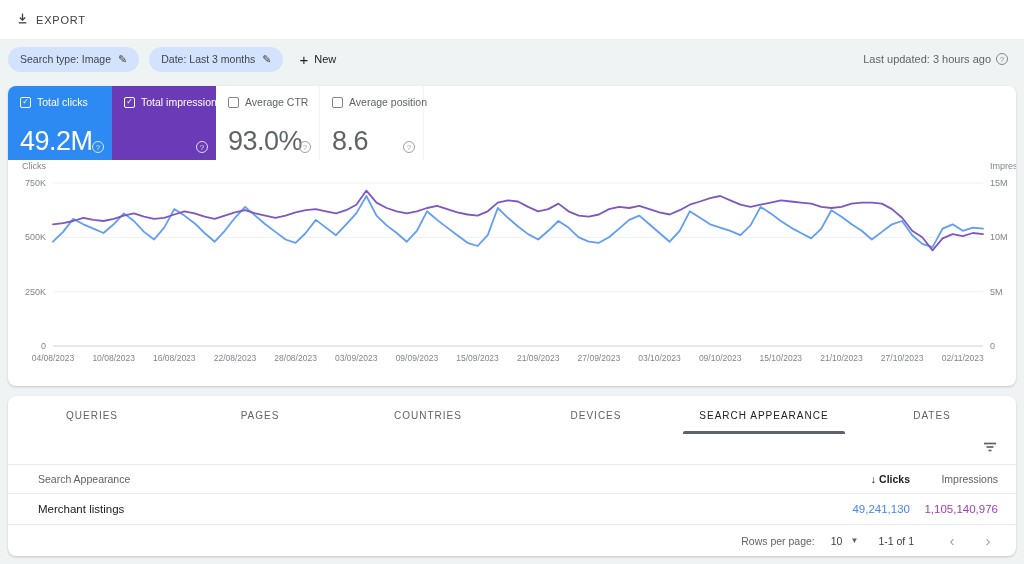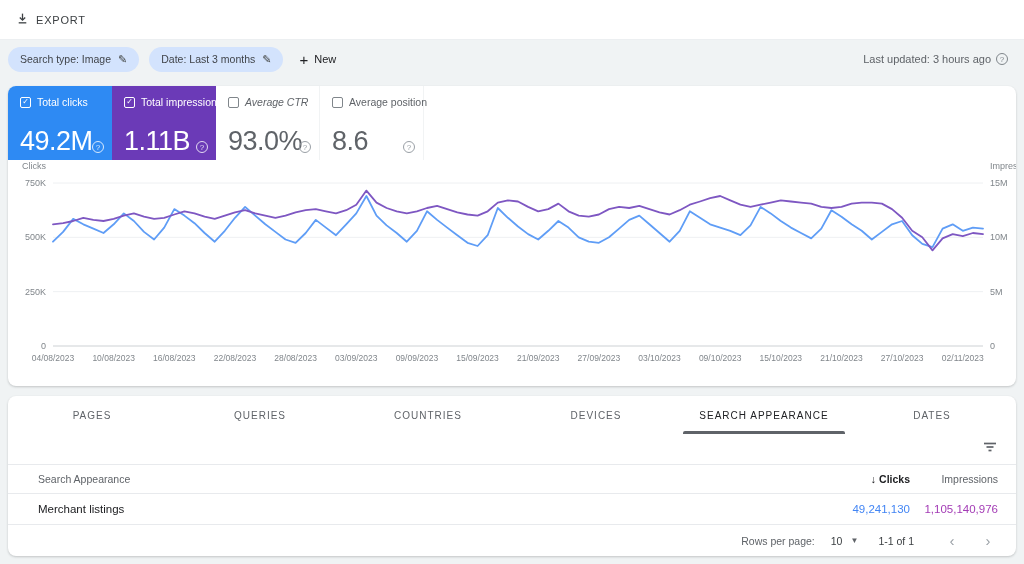--- a/index.html
+++ b/index.html
@@ -118,27 +118,26 @@
         <span class="mt-label" style="color: rgb(255, 255, 255);">Total clicks</span>
       </div>
       <div class="mt-value" style="color: rgb(255, 255, 255);">49.2M</div>
       <span class="help-circle mt-help" style="color: rgba(255, 255, 255, 0.8);">?</span>
     </div>
     <div class="metric-tile" style="background: rgb(107, 58, 183);">
       <div class="mt-head">
         <span class="cbx" style="border-color: rgb(255, 255, 255); color: rgb(255, 255, 255);">✓</span>
         <span class="mt-label" style="color: rgb(255, 255, 255);">Total impressions</span>
       </div>
-      <div class="mt-value" style="color: rgb(255, 255, 255);">1.11B</div>
       <span class="help-circle mt-help" style="color: rgba(255, 255, 255, 0.8);">?</span>
     </div>
     <div class="metric-tile white" style="background: rgb(255, 255, 255);">
       <div class="mt-head">
         <span class="cbx" style="border-color: rgb(128, 134, 139); color: rgb(95, 99, 104);"></span>
-        <span class="mt-label" style="color: rgb(95, 99, 104); font-style: italic;">Average CTR</span>
+        <span class="mt-label" style="color: rgb(95, 99, 104);">Average CTR</span>
       </div>
       <div class="mt-value" style="color: rgb(95, 99, 104);">93.0%</div>
       <span class="help-circle mt-help" style="color: rgb(154, 160, 166);">?</span>
     </div>
     <div class="metric-tile white" style="background: rgb(255, 255, 255);">
       <div class="mt-head">
         <span class="cbx" style="border-color: rgb(128, 134, 139); color: rgb(95, 99, 104);"></span>
         <span class="mt-label" style="color: rgb(95, 99, 104);">Average position</span>
       </div>
       <div class="mt-value" style="color: rgb(95, 99, 104);">8.6</div>
@@ -176,22 +175,22 @@
       <text x="833.4782608695652" y="201" text-anchor="middle" font-size="8.5" fill="#80868b" font-family="Liberation Sans, sans-serif">21/10/2023</text>
       <text x="894.1304347826087" y="201" text-anchor="middle" font-size="8.5" fill="#80868b" font-family="Liberation Sans, sans-serif">27/10/2023</text>
       <text x="954.7826086956521" y="201" text-anchor="middle" font-size="8.5" fill="#80868b" font-family="Liberation Sans, sans-serif">02/11/2023</text>
       <polyline points="45.0,81.7 55.1,71.9 65.2,58.9 75.3,64.3 85.4,68.6 95.5,73.0 105.7,64.3 115.8,53.4 125.9,61.0 136.0,71.9 146.1,79.5 156.2,67.6 166.3,49.1 176.4,55.6 186.5,63.2 196.6,73.0 206.7,81.7 216.8,70.8 227.0,57.8 237.1,46.9 247.2,55.6 257.3,64.3 267.4,71.9 277.5,79.5 287.6,82.8 297.7,73.0 307.8,59.9 317.9,67.6 328.0,75.2 338.2,64.3 348.3,53.4 358.4,36.0 368.5,55.6 378.6,65.4 388.7,73.0 398.8,81.7 408.9,70.8 419.0,51.3 429.1,59.9 439.2,67.6 449.3,75.2 459.5,82.8 469.6,86.0 479.7,75.2 489.8,48.0 499.9,57.8 510.0,66.5 520.1,74.1 530.2,79.5 540.3,70.8 550.4,61.0 560.5,67.6 570.7,77.3 580.8,81.7 590.9,82.8 601.0,77.3 611.1,68.6 621.2,59.9 631.3,55.6 641.4,64.3 651.5,73.0 661.6,81.7 671.7,70.8 681.8,51.3 692.0,57.8 702.1,64.3 712.2,67.6 722.3,70.8 732.4,75.2 742.5,65.4 752.6,46.9 762.7,53.4 772.8,61.0 782.9,67.6 793.0,73.0 803.2,78.4 813.3,68.6 823.4,50.2 833.5,56.7 843.6,64.3 853.7,70.8 863.8,79.5 873.9,71.9 884.0,64.3 894.1,61.0 904.2,75.2 914.3,83.9 924.5,87.1 934.6,68.6 944.7,64.3 954.8,70.8 964.9,67.6 975.0,68.6" fill="none" stroke="#5f9df6" stroke-width="1.8" stroke-linejoin="round" stroke-linecap="round"></polyline>
       <polyline points="45.0,64.3 55.1,63.2 65.2,61.0 75.3,57.8 85.4,59.9 95.5,61.0 105.7,58.9 115.8,55.6 125.9,53.4 136.0,56.7 146.1,58.9 156.2,57.8 166.3,54.5 176.4,51.3 186.5,53.4 196.6,56.7 206.7,58.9 216.8,55.6 227.0,52.3 237.1,50.2 247.2,53.4 257.3,55.6 267.4,57.8 277.5,55.6 287.6,52.3 297.7,50.2 307.8,49.1 317.9,51.3 328.0,53.4 338.2,50.2 348.3,44.7 358.4,30.6 368.5,42.6 378.6,48.0 388.7,51.3 398.8,53.4 408.9,51.3 419.0,48.0 429.1,45.8 439.2,49.1 449.3,52.3 459.5,54.5 469.6,55.6 479.7,51.3 489.8,42.6 499.9,40.4 510.0,41.5 520.1,46.9 530.2,51.3 540.3,49.1 550.4,43.6 560.5,51.3 570.7,55.6 580.8,56.7 590.9,54.5 601.0,49.1 611.1,46.9 621.2,48.0 631.3,45.8 641.4,49.1 651.5,52.3 661.6,54.5 671.7,50.2 681.8,44.7 692.0,41.5 702.1,38.2 712.2,36.0 722.3,40.4 732.4,44.7 742.5,46.9 752.6,44.7 762.7,42.6 772.8,40.4 782.9,41.5 793.0,42.6 803.2,43.6 813.3,46.9 823.4,48.0 833.5,46.9 843.6,43.6 853.7,42.6 863.8,42.6 873.9,43.6 884.0,49.1 894.1,57.8 904.2,70.8 914.3,77.3 924.5,90.4 934.6,78.4 944.7,74.1 954.8,76.2 964.9,73.0 975.0,74.1" fill="none" stroke="#7e57c2" stroke-width="1.8" stroke-linejoin="round" stroke-linecap="round"></polyline>
     </svg>
 </section>
 
 <section class="card table-card">
   <nav class="tabs">
+    <div class="tab">QUERIES</div>
     <div class="tab">PAGES</div>
-    <div class="tab">QUERIES</div>
     <div class="tab">COUNTRIES</div>
     <div class="tab">DEVICES</div>
     <div class="tab active">SEARCH APPEARANCE</div>
     <div class="tab">DATES</div>
   </nav>
   <div class="filter-row">
     <span class="funnel">
       <svg width="16" height="16" viewBox="0 0 16 16" fill="none" stroke="#5f6368" stroke-width="1.7">
         <path d="M2 4.5h12"></path>
           <path d="M4.5 8h7"></path>

